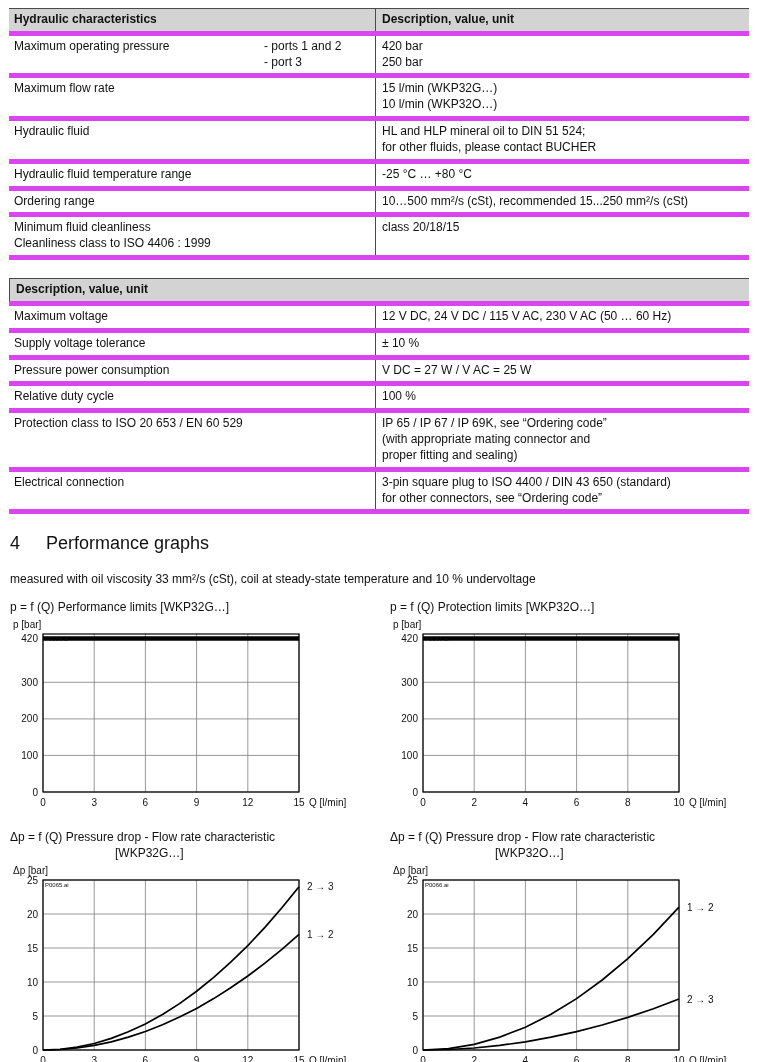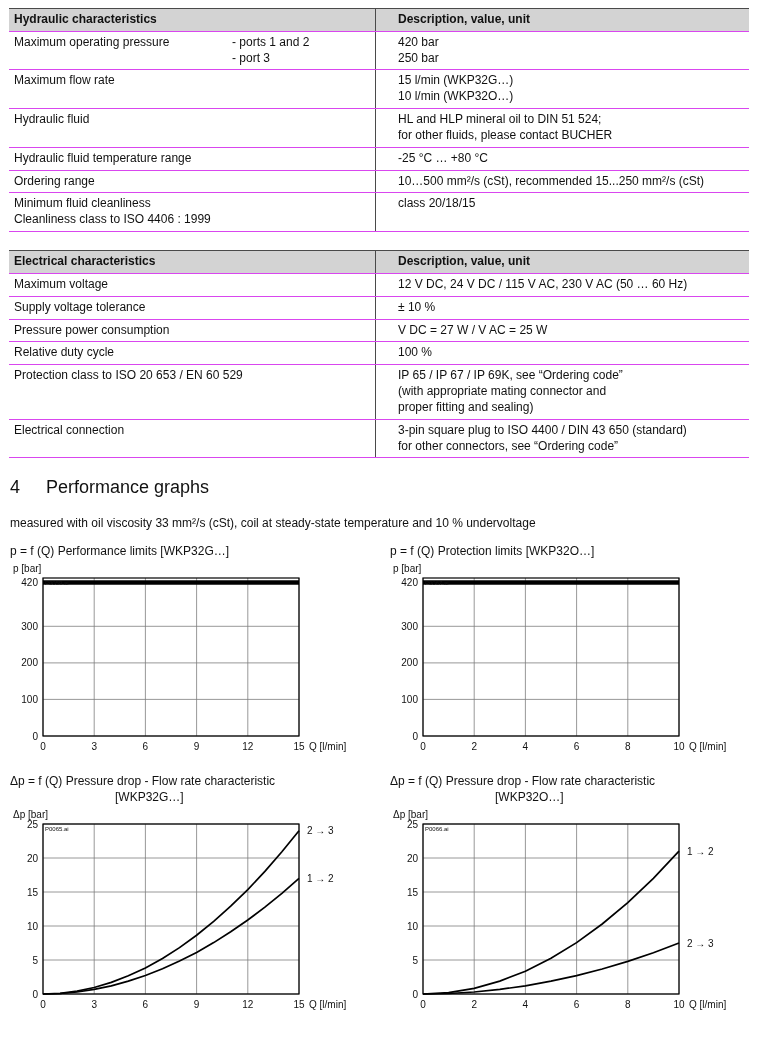--- a/index.html
+++ b/index.html
@@ -8,27 +8,27 @@
     width: 758px;
     font-family: "Liberation Sans", "DejaVu Sans", sans-serif;
     font-size: 12px;
     color: #111;
     line-height: 1.32;
   }
   .page { padding: 8px 9px 10px 9px; }
 
   
   .tbl { border-top: 1px solid #4a4a4a; margin-bottom: 18px; }
-  .row { display: flex; border-bottom: 1px solid #d946ef; align-items: stretch; }
+  .row { display: flex; border-bottom: 5px solid #d946ef; align-items: stretch; }
   .row.head { background: #d3d3d3; font-weight: bold; }
   .cell-l { width: 366px; padding: 3px 4px 3px 5px; white-space: pre-line; }
-  .cell-l-flex { width: 366px; display: flex; padding: 3px 0 3px 5px; }
+  .cell-l-flex { width: 366px; display: flex; padding: 3px 0 3px 5px; gap: 32px; }
   .cell-l-flex .main { width: 218px; }
   .cell-l-flex .sub { white-space: pre-line; }
-  .cell-r { flex: 1; border-left: 1px solid #4a4a4a; padding: 3px 22px; white-space: pre-line; }
+  .cell-r { flex: 1; border-left: 1px solid #4a4a4a; padding: 3px 6px; white-space: pre-line; }
 
   
   .section-heading { display: flex; gap: 26px; font-size: 18px; margin: 16px 0 14px 1px; color: #111; }
   .note { margin: 16px 0 12px 1px; }
 
   
   .charts { display: grid; grid-template-columns: 1fr 1fr; column-gap: 10px; row-gap: 14px; gap: 16px; }
   .chart-title { margin: 0 0 0 1px; min-height: 16px; }
   .chart-title.second { margin-left: 106px; }
   .chart-canvas svg { display: block; }
@@ -73,21 +73,20 @@
     </div>
     <div class="row">
       <div class="cell-l">Minimum fluid cleanliness
 Cleanliness class to ISO 4406 : 1999</div>
       <div class="cell-r">class 20/18/15</div>
     </div>
   </div>
 
   <div class="tbl">
     <div class="row head">
-      <div class="cell-l">Electrical characteristics</div>
       <div class="cell-r">Description, value, unit</div>
     </div>
     <div class="row">
       <div class="cell-l">Maximum voltage</div>
       <div class="cell-r">12 V DC, 24 V DC  /  115 V AC, 230 V AC  (50 … 60 Hz)</div>
     </div>
     <div class="row">
       <div class="cell-l">Supply voltage tolerance</div>
       <div class="cell-r">± 10 %</div>
     </div>

